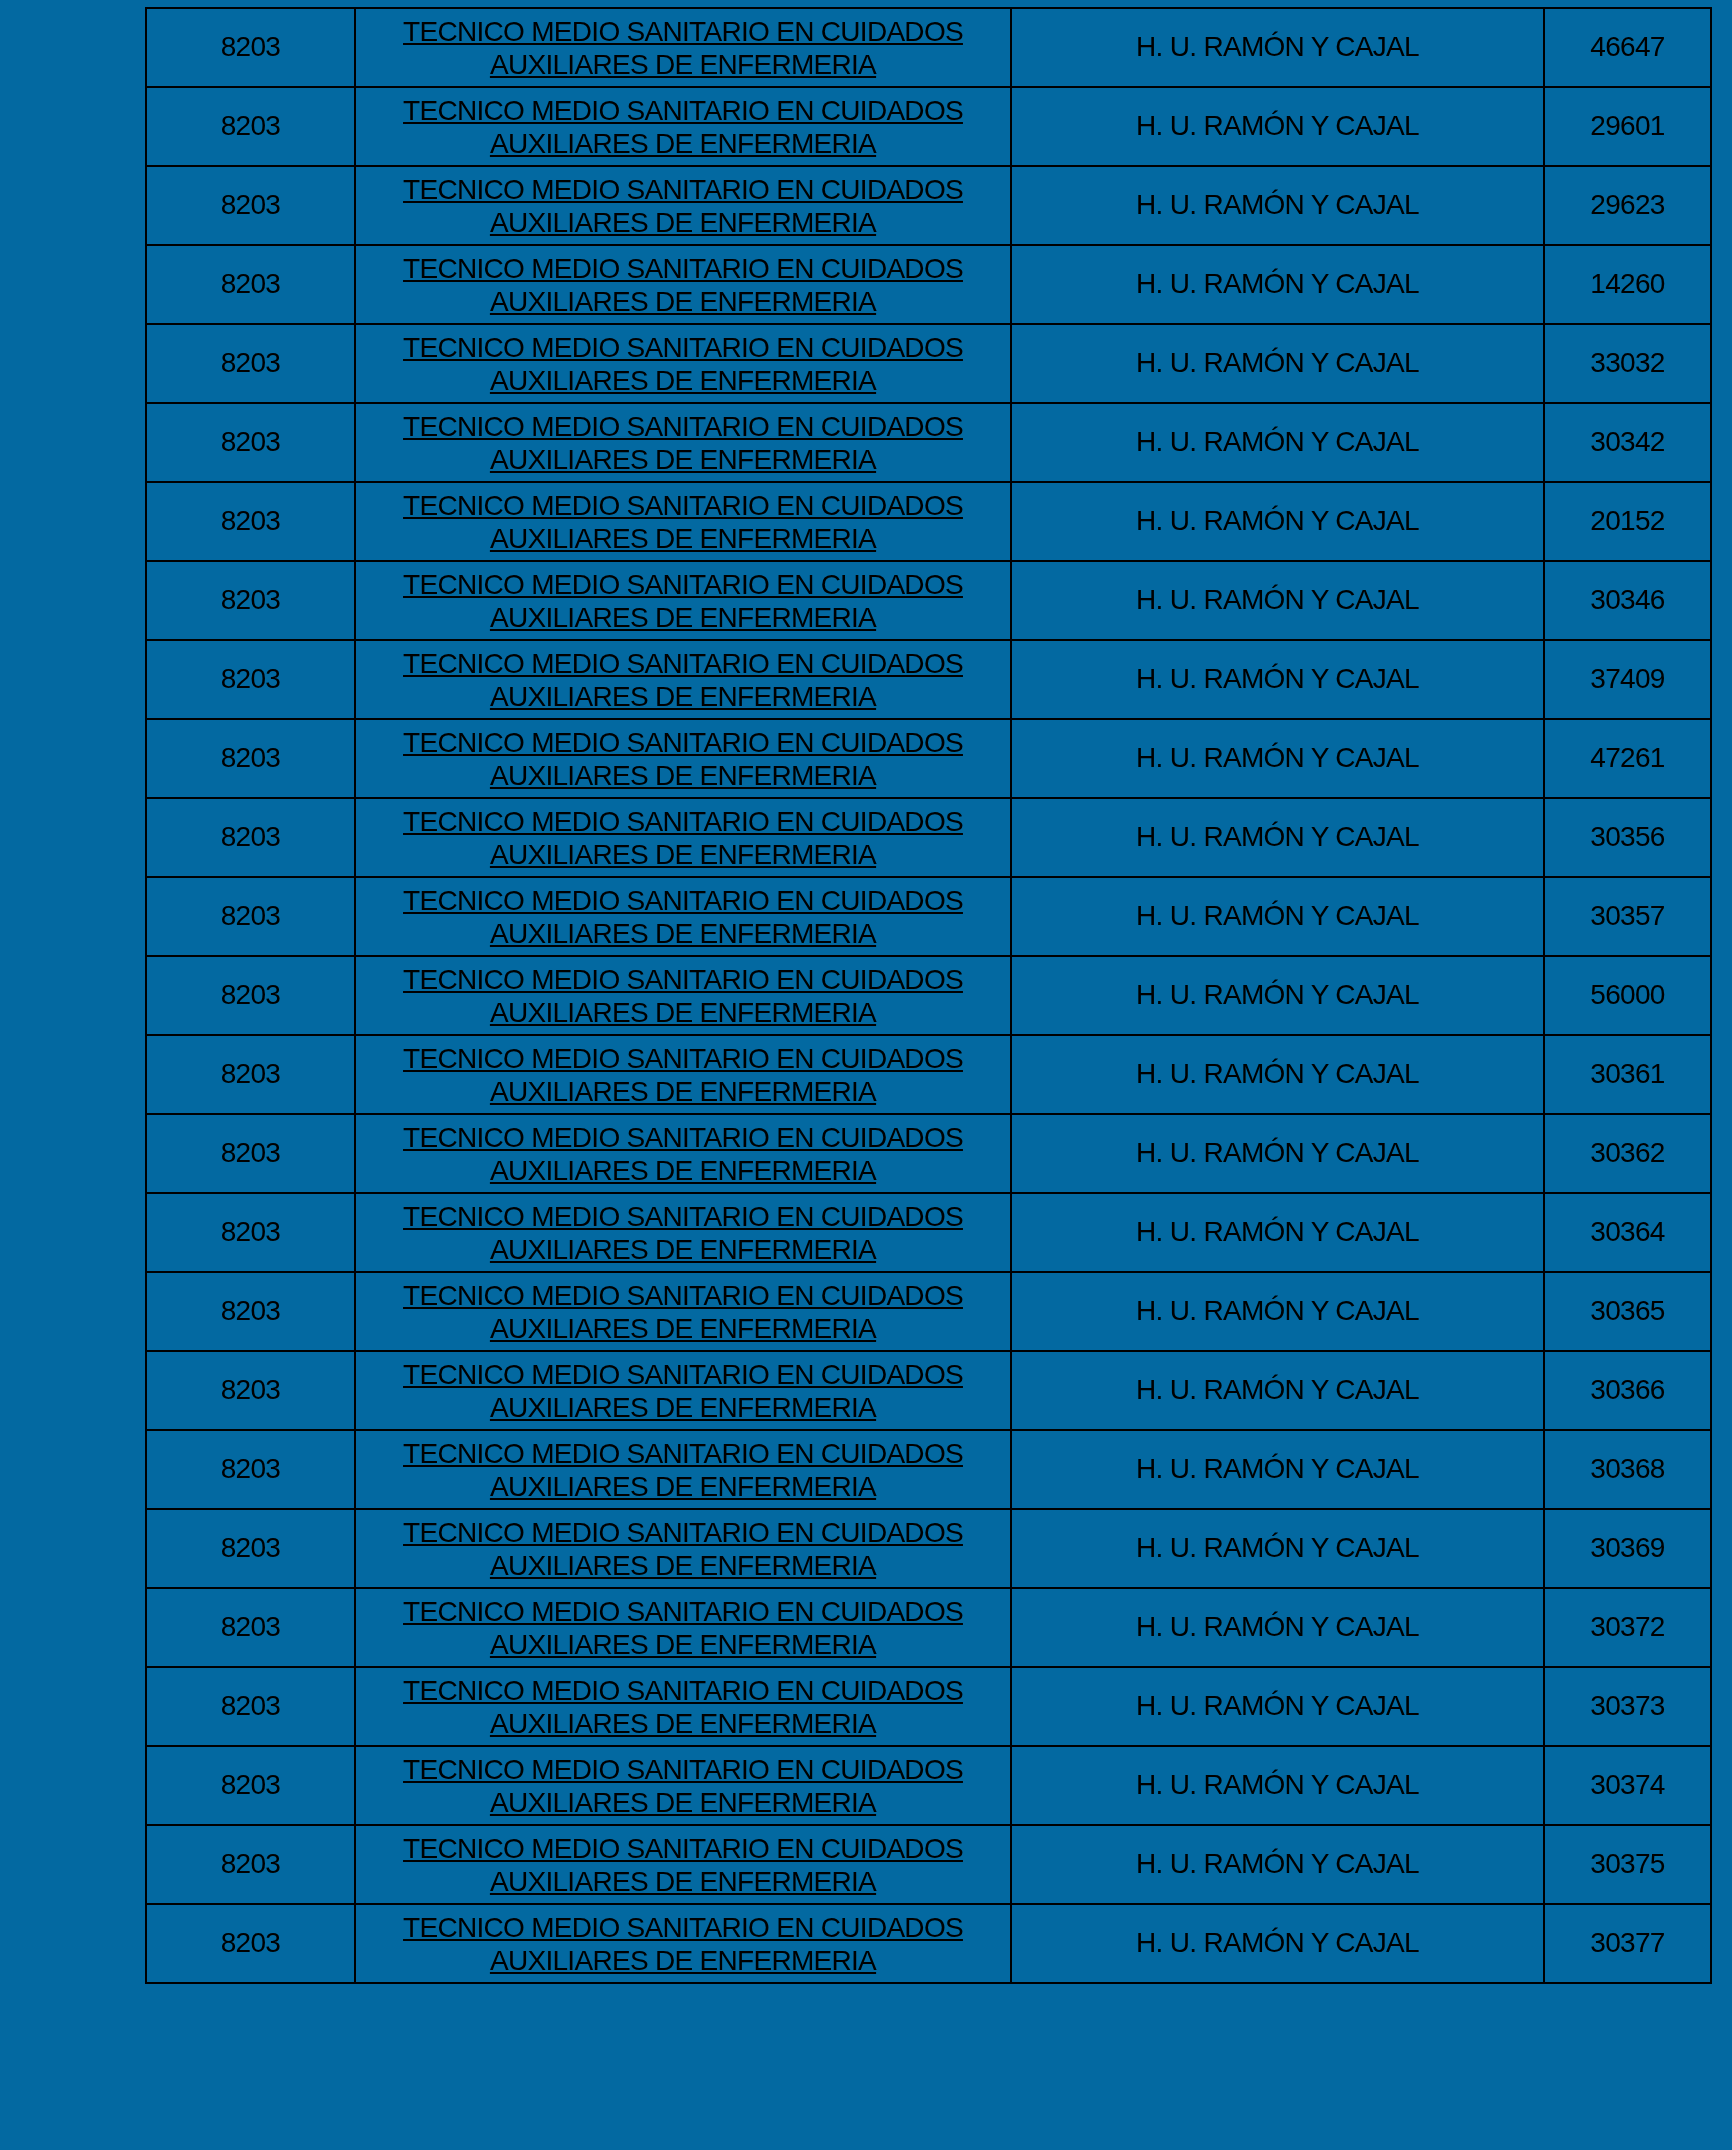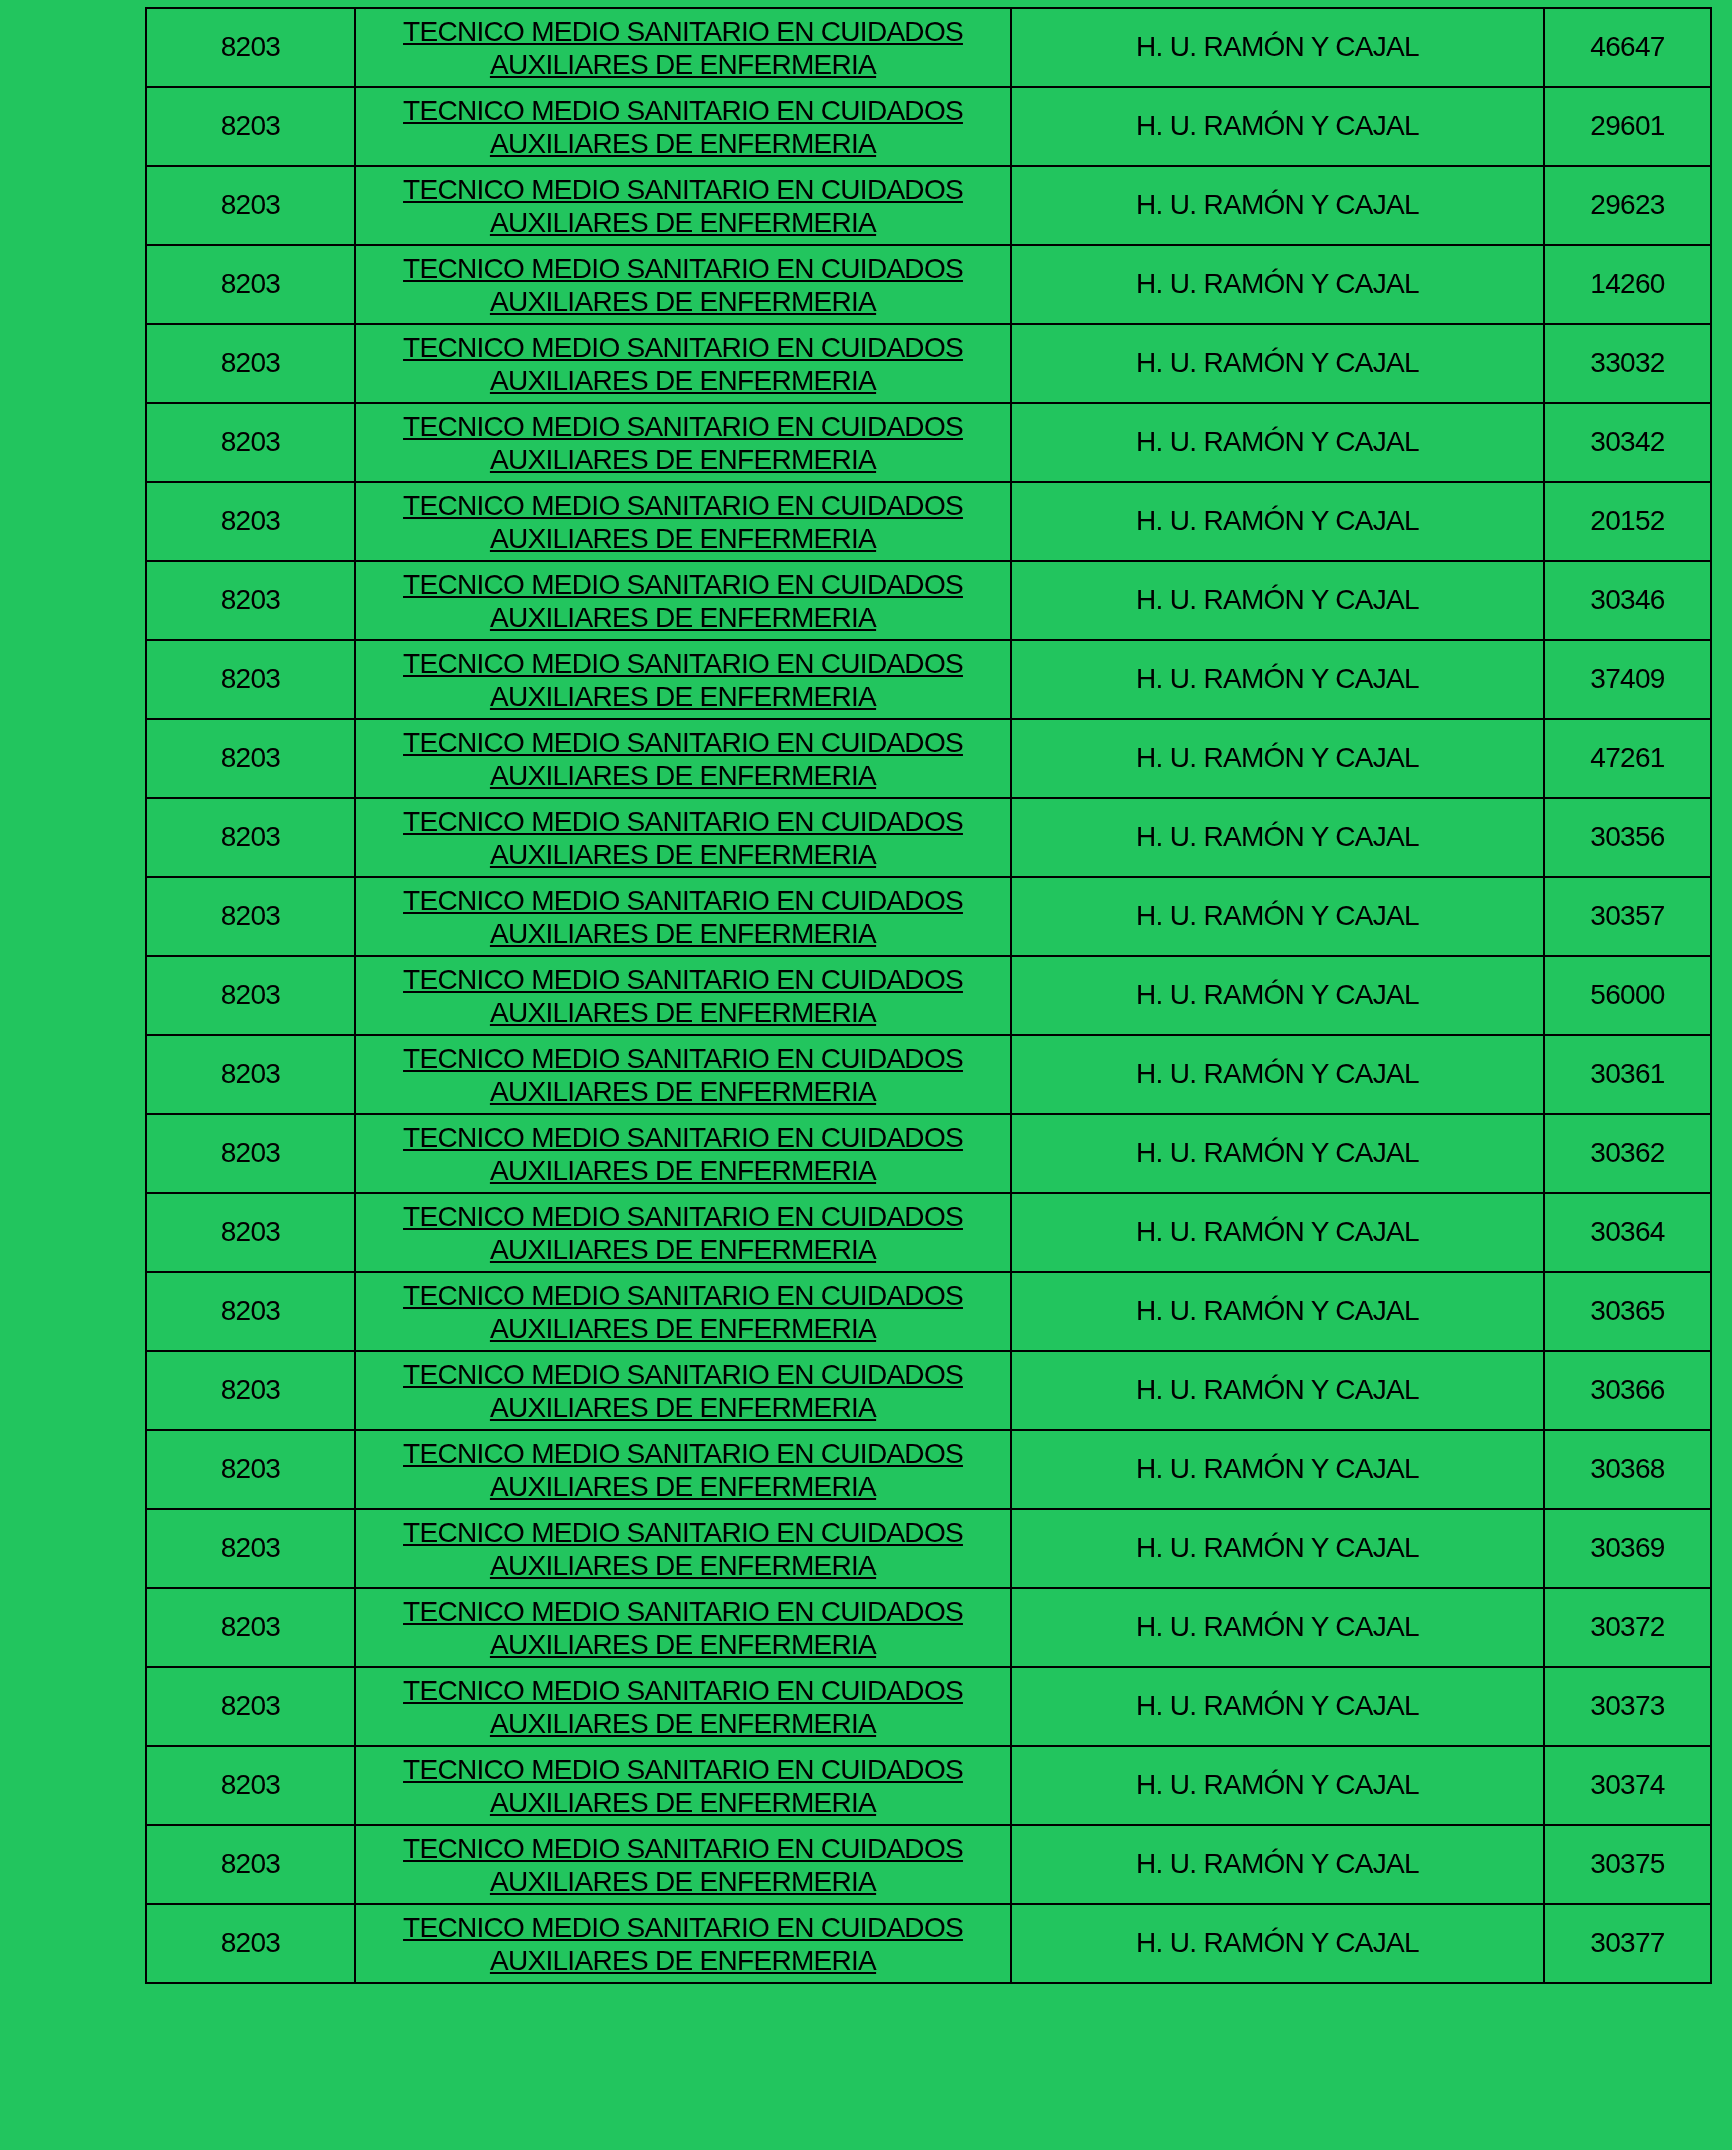--- a/index.html
+++ b/index.html
@@ -4,21 +4,21 @@
 <style>
   html, body {
     margin: 0;
     padding: 0;
     background: #ffffff;
   }
   .page {
     position: relative;
     width: 1732px;
     height: 2151px;
-    background: #22c55e;
+    background: #0369a1;
     font-family: "Liberation Sans", sans-serif;
     color: #000000;
     overflow: hidden;
   }
   table.grid {
     position: absolute;
     left: 145px;
     top: 7px;
     width: 1566px;
     border-collapse: collapse;

